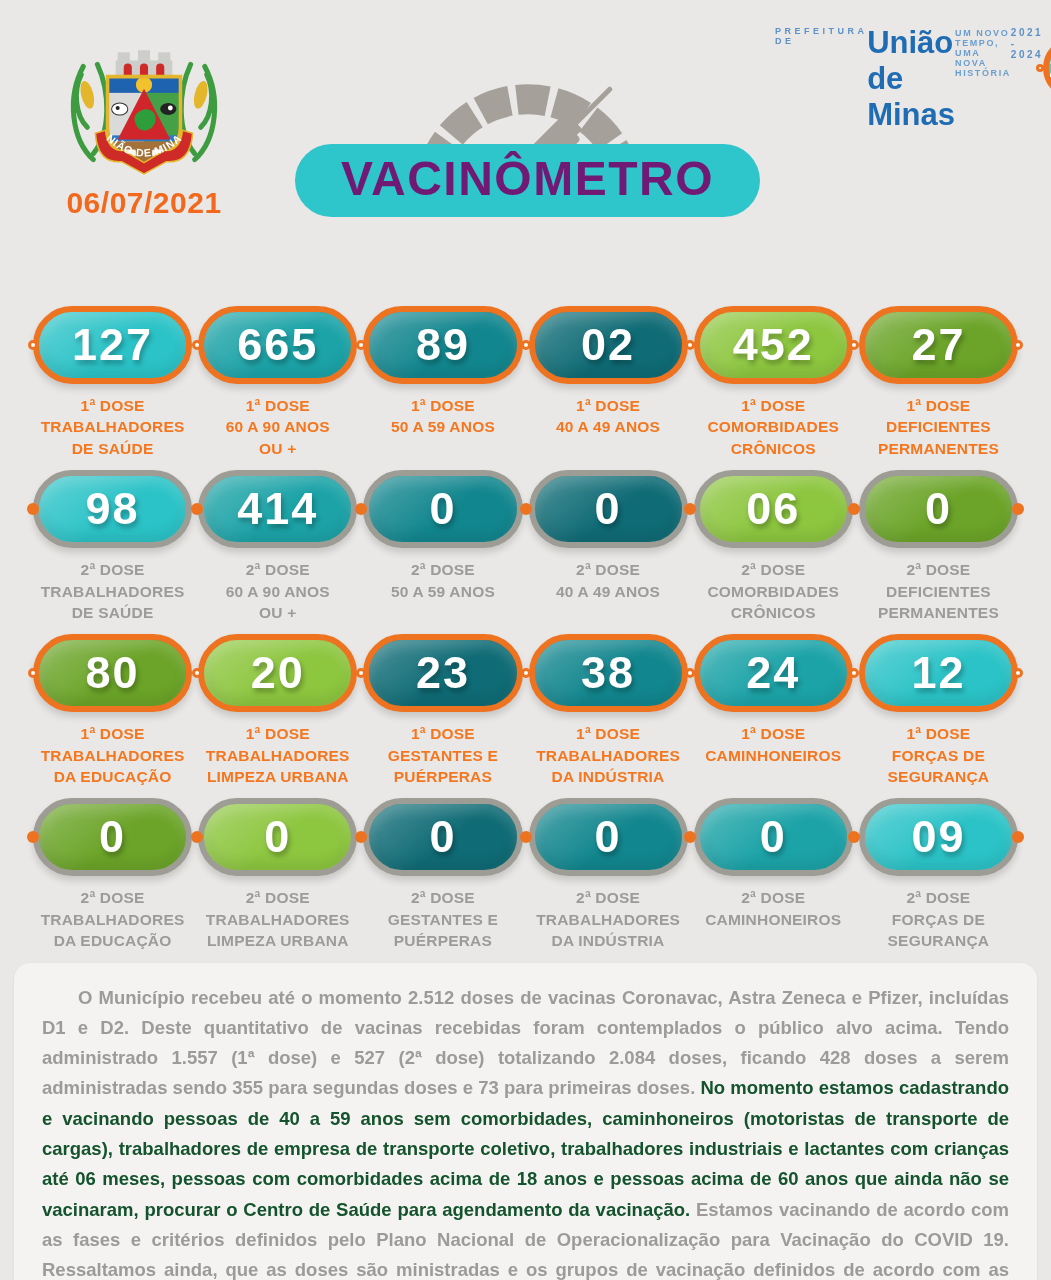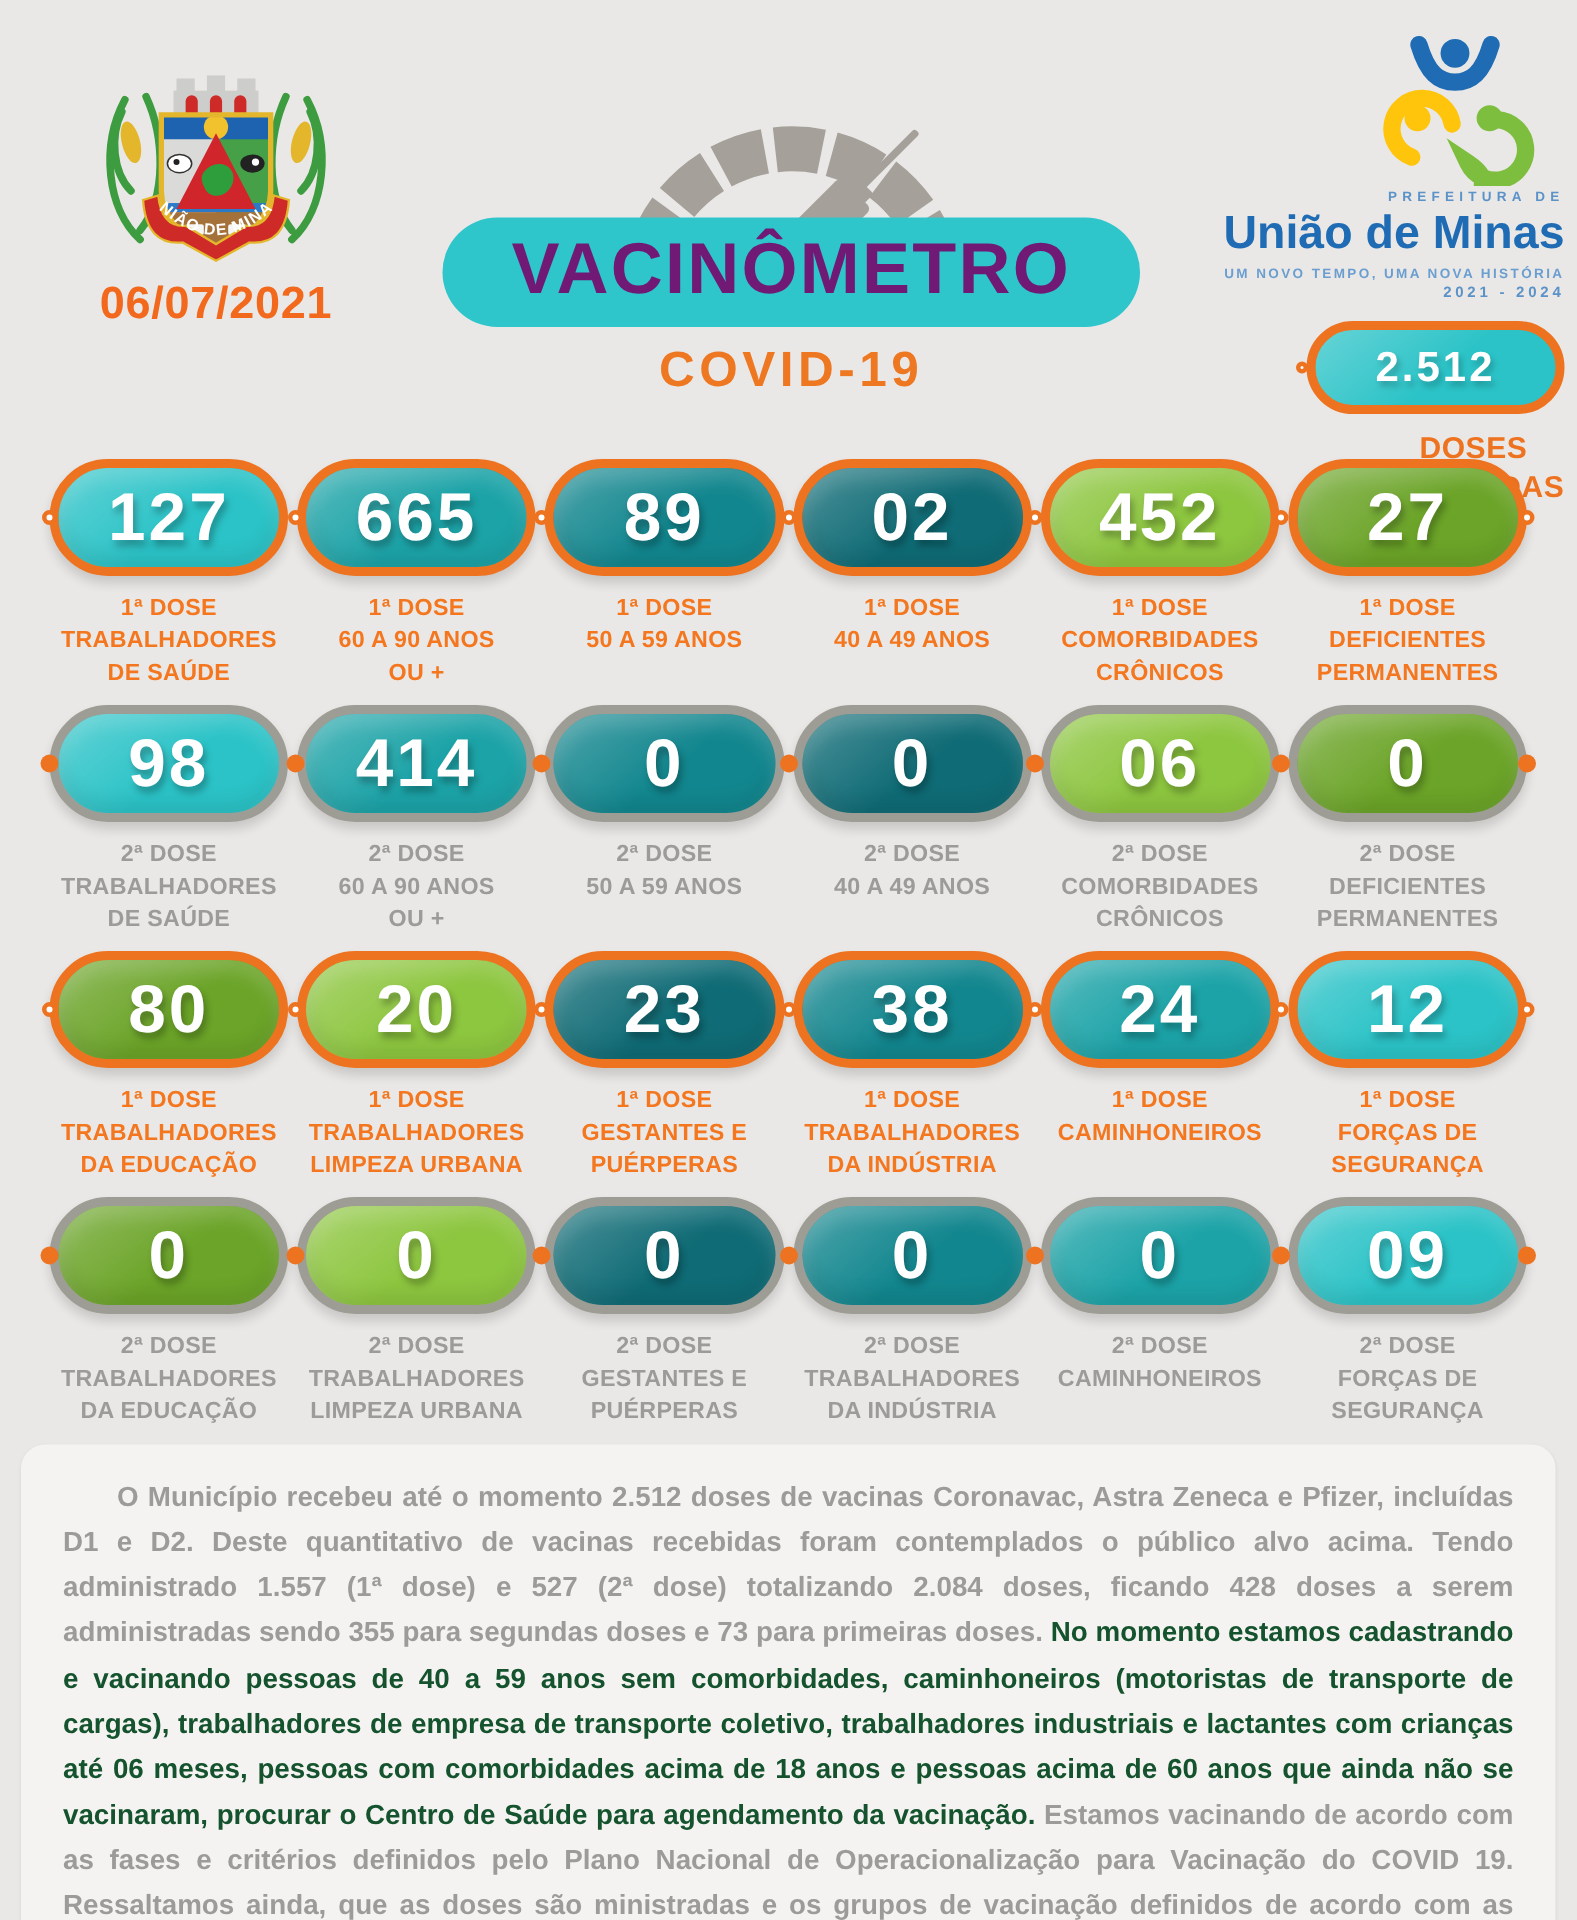--- a/index.html
+++ b/index.html
@@ -14,21 +14,21 @@
   .header { display:grid; grid-template-columns:272px 1fr 268px; padding:16px 8px 0 8px; height:306px; }
   .header-left { display:flex; flex-direction:column; align-items:center; padding-top:14px; }
   .date { margin-top:4px; font-size:30px; font-weight:800; color:#F2691D; letter-spacing:.5px; }
   .header-center { display:flex; flex-direction:column; align-items:center; }
   .gauge-wrap { margin-bottom:-34px; z-index:1; }
   .banner {
     z-index:2; background:#2EC5CB; color:#701a75; border-radius:40px;
     padding:7px 46px 11px; font-size:48px; font-weight:800; letter-spacing:1.5px;
   }
   .subtitle { margin-top:9px; font-size:33px; font-weight:700; color:#EE7722; letter-spacing:3px; }
-  .header-right { display:flex; flex-direction:column; align-items:flex-end; padding-top:8px; }
+  .header-right { display:flex; flex-direction:row; align-items:flex-start; padding-top:8px; }
   .logo-line1 { font-size:9px; letter-spacing:3.5px; font-weight:700; color:#5B92C8; margin-top:2px; }
   .logo-name  { font-size:31px; font-weight:800; color:#1F6CB4; margin-top:1px; }
   .logo-slogan{ font-size:9px; letter-spacing:1.6px; font-weight:700; color:#6B9ED0; margin-top:4px; }
   .logo-term  { font-size:10px; letter-spacing:2.5px; font-weight:700; color:#5B92C8; margin-top:3px; }
   .received-pill {
     margin-top:13px; width:172px; height:62px; border-radius:999px;
     border:6px solid #EE7320; background:#2BC3C7; position:relative;
     display:flex; align-items:center; justify-content:center;
     color:#fff; font-size:28px; font-weight:800; letter-spacing:2px;
     text-shadow:2px 3px 4px rgba(0,0,0,.22);
@@ -135,21 +135,20 @@
           <rect x="66" y="-2.5" width="52" height="5" rx="2"></rect>
           <rect x="58" y="-9" width="10" height="18" rx="2"></rect>
           <rect x="6" y="-15" width="54" height="30" rx="4"></rect>
           <rect x="-2" y="-20" width="9" height="40" rx="3"></rect>
           <rect x="-28" y="-5" width="28" height="10"></rect>
           <rect x="-39" y="-14" width="11" height="28" rx="3"></rect>
         </g>
       </svg>
     </div>
     <div class="banner">VACINÔMETRO</div>
-    <div class="subtitle">COVID-19</div>
   </div>
 
   <div class="header-right">
     <svg width="146" height="100" viewBox="0 0 150 104">
       <g fill="none" stroke-linecap="round">
         <path d="M50,6 C56,26 64,32 75,32 C86,32 94,26 100,6" stroke="#1F6CB4" stroke-width="12"></path>
         <path d="M45,84 A21,21 0 1 1 73,61" stroke="#FFC40C" stroke-width="12"></path>
         <path d="M104,58 A21,21 0 1 1 84,88 Q96,96 94,103" stroke="#7DBE3F" stroke-width="12"></path>
       </g>
       <circle cx="75" cy="12" r="10" fill="#1F6CB4"></circle>

